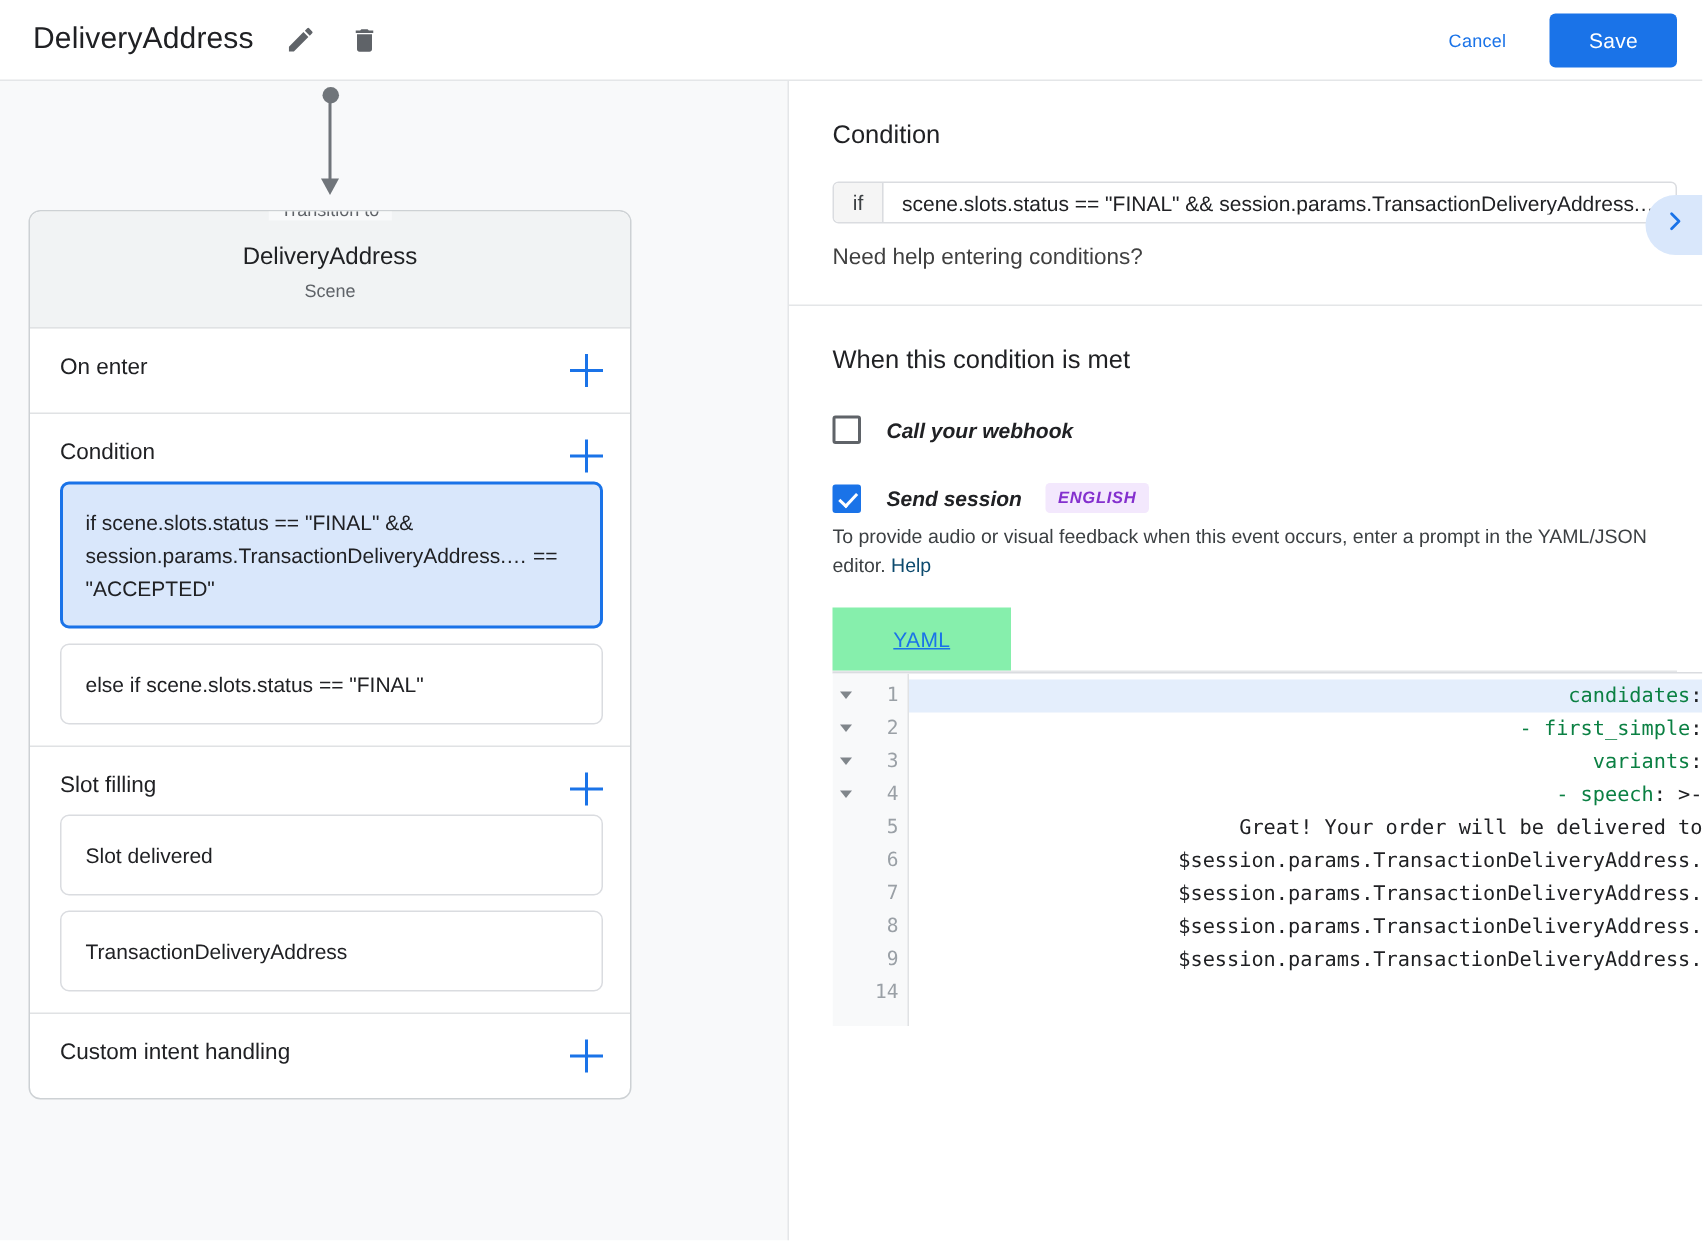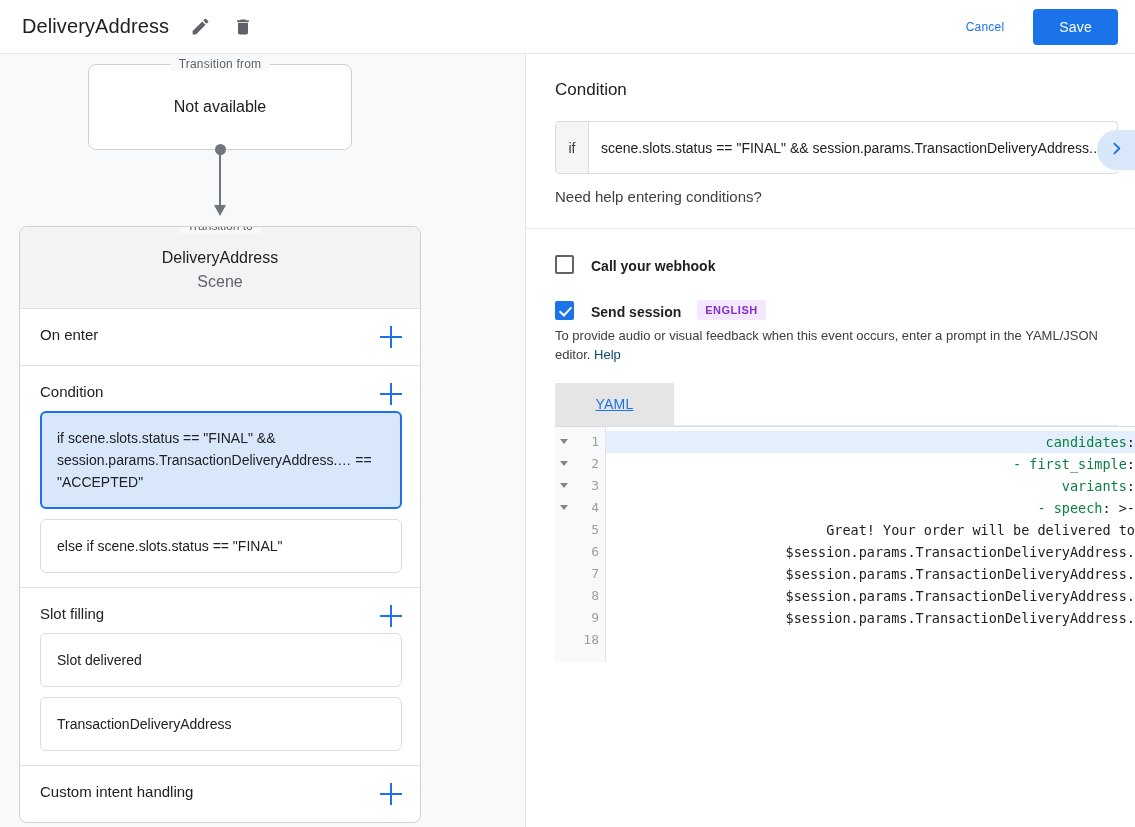--- a/index.html
+++ b/index.html
@@ -182,21 +182,21 @@
     z-index: 3;
     white-space: nowrap;
   }
   .node-to-head {
     background: #f1f3f4;
     padding: 22px 0 17px;
     text-align: center;
     border-bottom: 1px solid #e0e2e4;
   }
   .node-to-head .t1 { font-size: 16px; color: #202124; }
-  .node-to-head .t2 { font-size: 16px; color: #5f6368; margin-top: 6px; }
+  .node-to-head .t2 { font-size: 12px; color: #5f6368; margin-top: 6px; }
 
   .section {
     border-bottom: 1px solid #e0e2e4;
     padding: 0;
   }
   .section:last-child { border-bottom: none; }
   .section-head {
     display: flex;
     align-items: flex-start;
     padding: 17px 18px 17px 20px;
@@ -267,21 +267,21 @@
     cursor: pointer;
   }
 
   .cond-field {
     display: flex;
     width: 563px;
     border: 1px solid #dadce0;
     border-radius: 4px;
     overflow: hidden;
     background: #fff;
-    height: 53px;
+    height: 28px;
   }
   .cond-if {
     width: 33px;
     flex: none;
     background: #f5f5f5;
     border-right: 1px solid #dadce0;
     display: flex;
     align-items: center;
     justify-content: center;
     font-size: 14px;
@@ -306,22 +306,23 @@
   }
 
   .rp-block-main { padding: 26px 0 0 29px; }
   .rp-h2 {
     font-size: 17px;
     color: #202124;
     margin-bottom: 27px;
   }
   .check-row {
     display: flex;
-    align-items: flex-end;
+    align-items: center;
     margin-bottom: 26px;
+    font-style: italic;
   }
   .checkbox {
     width: 19px; height: 19px;
     border: 2px solid #5f6368;
     border-radius: 2px;
     flex: none;
     background: #fff;
     cursor: pointer;
   }
   .checkbox.checked {
@@ -373,21 +374,21 @@
     width: 119px;
     text-align: center;
     font-size: 14px;
     font-weight: 500;
     color: #5f6368;
     cursor: pointer;
     letter-spacing: .2px;
   }
   .tab.active {
     color: #1a73e8;
-    background: #e5e5e5;
+    background: #86efac;
     text-decoration: underline;
   }
 
   
   .editor {
     display: flex;
     width: 580px;
     height: 236px;
     border-top: 1px solid #dadce0;
     font-family: "DejaVu Sans Mono", "Liberation Mono", monospace;
@@ -466,24 +467,20 @@
 
   <button class="btn-cancel">Cancel</button>
   <button class="btn-save">Save</button>
 </div>
 
 <div class="body-split">
 
   <div class="left-pane">
     <div class="graph-wrap">
 
-      <div class="fieldset-card node-from">
-        <div class="fieldset-legend">Transition from</div>
-        <div class="node-title">Not available</div>
-      </div>
 
       <div class="connector">
         <div class="dot"></div>
         <div class="line"></div>
         <div class="arrow"></div>
       </div>
 
       <div class="node-to">
         <div class="node-to-legend">Transition to</div>
 
@@ -547,20 +544,21 @@
 
       <div class="cond-field">
         <div class="cond-if">if</div>
         <input class="cond-input" type="text" value="scene.slots.status == &quot;FINAL&quot; &amp;&amp; session.params.TransactionDeliveryAddress.…" style="">
       </div>
 
       <span class="help-link">Need help entering conditions?</span>
     </div>
 
     <div class="rp-block-main">
+      <div class="rp-h2">When this condition is met</div>
 
       <div class="check-row">
         <div class="checkbox"></div>
         <div class="check-label">Call your webhook</div>
       </div>
 
       <div class="check-row" style="margin-bottom:20px;">
         <div class="checkbox checked"></div>
         <div class="check-label">Send session</div>
         <div class="lang-badge">ENGLISH</div>
@@ -602,21 +600,21 @@
             <div class="gutter-row">
               <span>7</span>
             </div>
             <div class="gutter-row">
               <span>8</span>
             </div>
             <div class="gutter-row">
               <span>9</span>
             </div>
             <div class="gutter-row">
-              <span>18</span>
+              <span>14</span>
             </div>
           </div>
         <div class="code-area" id="code-area"><div class="code-line hl"><span class="k">candidates</span><span class="p">:</span></div><div class="code-line"><span class="k">  - first_simple</span><span class="p">:</span></div><div class="code-line"><span class="k">    variants</span><span class="p">:</span></div><div class="code-line"><span class="k">      - speech</span><span class="p">: &gt;-</span></div><div class="code-line"><span class="p">        Great! Your order will be delivered to</span></div><div class="code-line"><span class="p">        $session.params.TransactionDeliveryAddress.</span></div><div class="code-line"><span class="p">        $session.params.TransactionDeliveryAddress.</span></div><div class="code-line"><span class="p">        $session.params.TransactionDeliveryAddress.</span></div><div class="code-line"><span class="p">        $session.params.TransactionDeliveryAddress.</span></div><div class="code-line"></div></div>
       </div>
     </div>
 
   </div>
 </div>
 
 </body></html>

